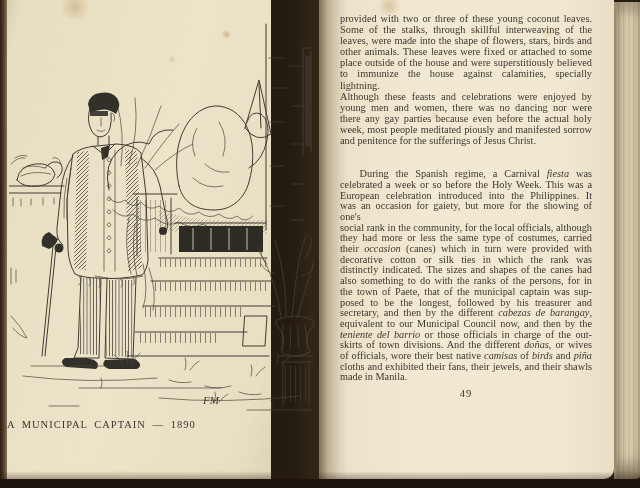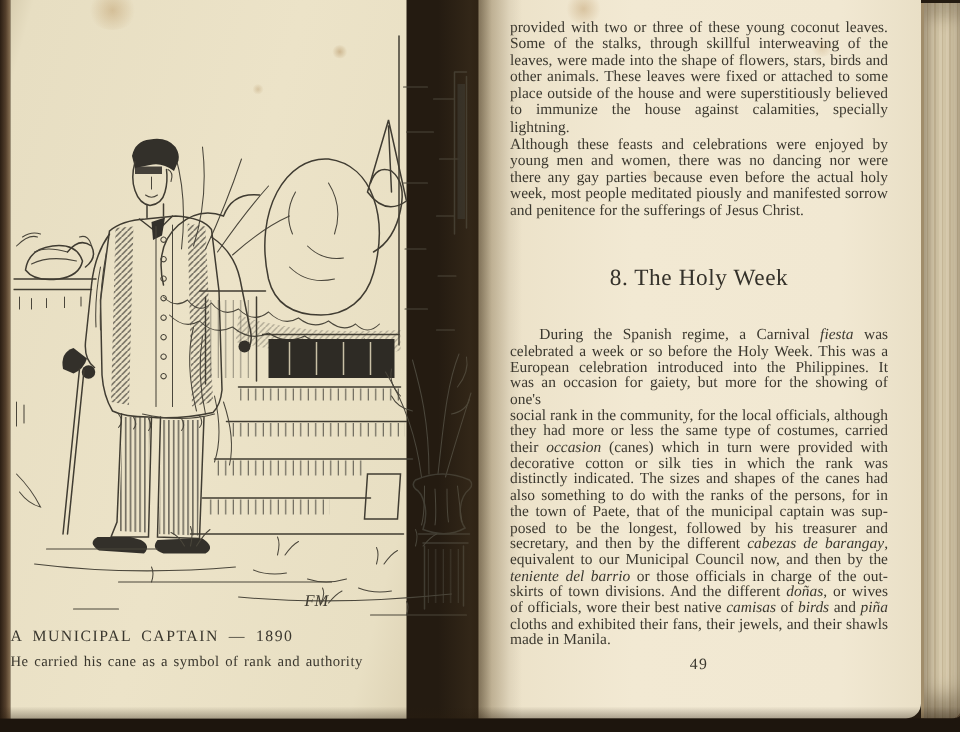--- a/index.html
+++ b/index.html
@@ -161,39 +161,37 @@
 
       <g>
         <path class="ink-thin" d="M22 348 H96 M14 358 q64 8 134 2 M70 370 H212 M150 380 q64 6 142 -2 M238 392 H302 M40 388 h30"></path>
         <path class="ink-thin" d="M118 346 q2 -8 0 -13 M122 346 q5 -8 9 -11 M114 346 q-4 -7 -9 -9 M176 352 q2 -8 0 -12 M181 352 q5 -7 9 -9 M242 358 q2 -7 0 -11 M247 358 q5 -7 9 -9 M268 346 q2 -7 0 -11 M273 346 q5 -6 9 -8 M92 370 q2 -6 0 -10 M205 384 q3 -6 1 -10 M210 384 q5 -6 9 -8 M262 392 q2 -6 0 -9"></path>
         <path class="ink-thin" d="M160 362 q10 4 22 2 M196 368 q12 4 26 0 M230 374 q10 4 22 2"></path>
         <text x="194" y="386" font-size="11" font-style="italic" fill="#403c32" font-family="'Liberation Serif',serif">FM</text>
       </g>
     </svg>
 
     <div class="caption caption-title">A MUNICIPAL CAPTAIN — 1890</div>
-    <div class="caption caption-sub">He carried his cane as a symbol of rank and authority</div>
   </div>
 
   <div class="right-page">
     <div class="rp-text">
       <div class="para para1">
           <div class="tline">provided with two or three of these young coconut leaves.</div>
           <div class="tline">Some of the stalks, through skillful interweaving of the</div>
           <div class="tline">leaves, were made into the shape of flowers, stars, birds and</div>
           <div class="tline">other animals.  These leaves were fixed or attached to some</div>
           <div class="tline">place outside of the house and were superstitiously believed</div>
           <div class="tline">to immunize the house against calamities, specially lightning.</div>
           <div class="tline">Although these feasts and celebrations were enjoyed by</div>
           <div class="tline">young men and women, there was no dancing nor were</div>
           <div class="tline">there any gay parties because even before the actual holy</div>
           <div class="tline">week, most people meditated piously and manifested sorrow</div>
           <div class="tline">and penitence for the sufferings of Jesus Christ.</div>
         </div>
-      <h2 class="section-heading">8. The Holy Week</h2>
       <div class="heading-gap"></div>
       <div class="para para2">
           <div class="tline">During the Spanish regime, a Carnival <i>fiesta</i> was</div>
           <div class="tline">celebrated a week or so before the Holy Week.  This was a</div>
           <div class="tline">European celebration introduced into the Philippines.  It</div>
           <div class="tline">was an occasion for gaiety, but more for the showing of one's</div>
           <div class="tline">social rank in the community, for the local officials, although</div>
           <div class="tline">they had more or less the same type of costumes, carried</div>
           <div class="tline">their <i>occasion</i> (canes)  which in turn were provided with</div>
           <div class="tline">decorative cotton or silk ties in which the rank was</div>

